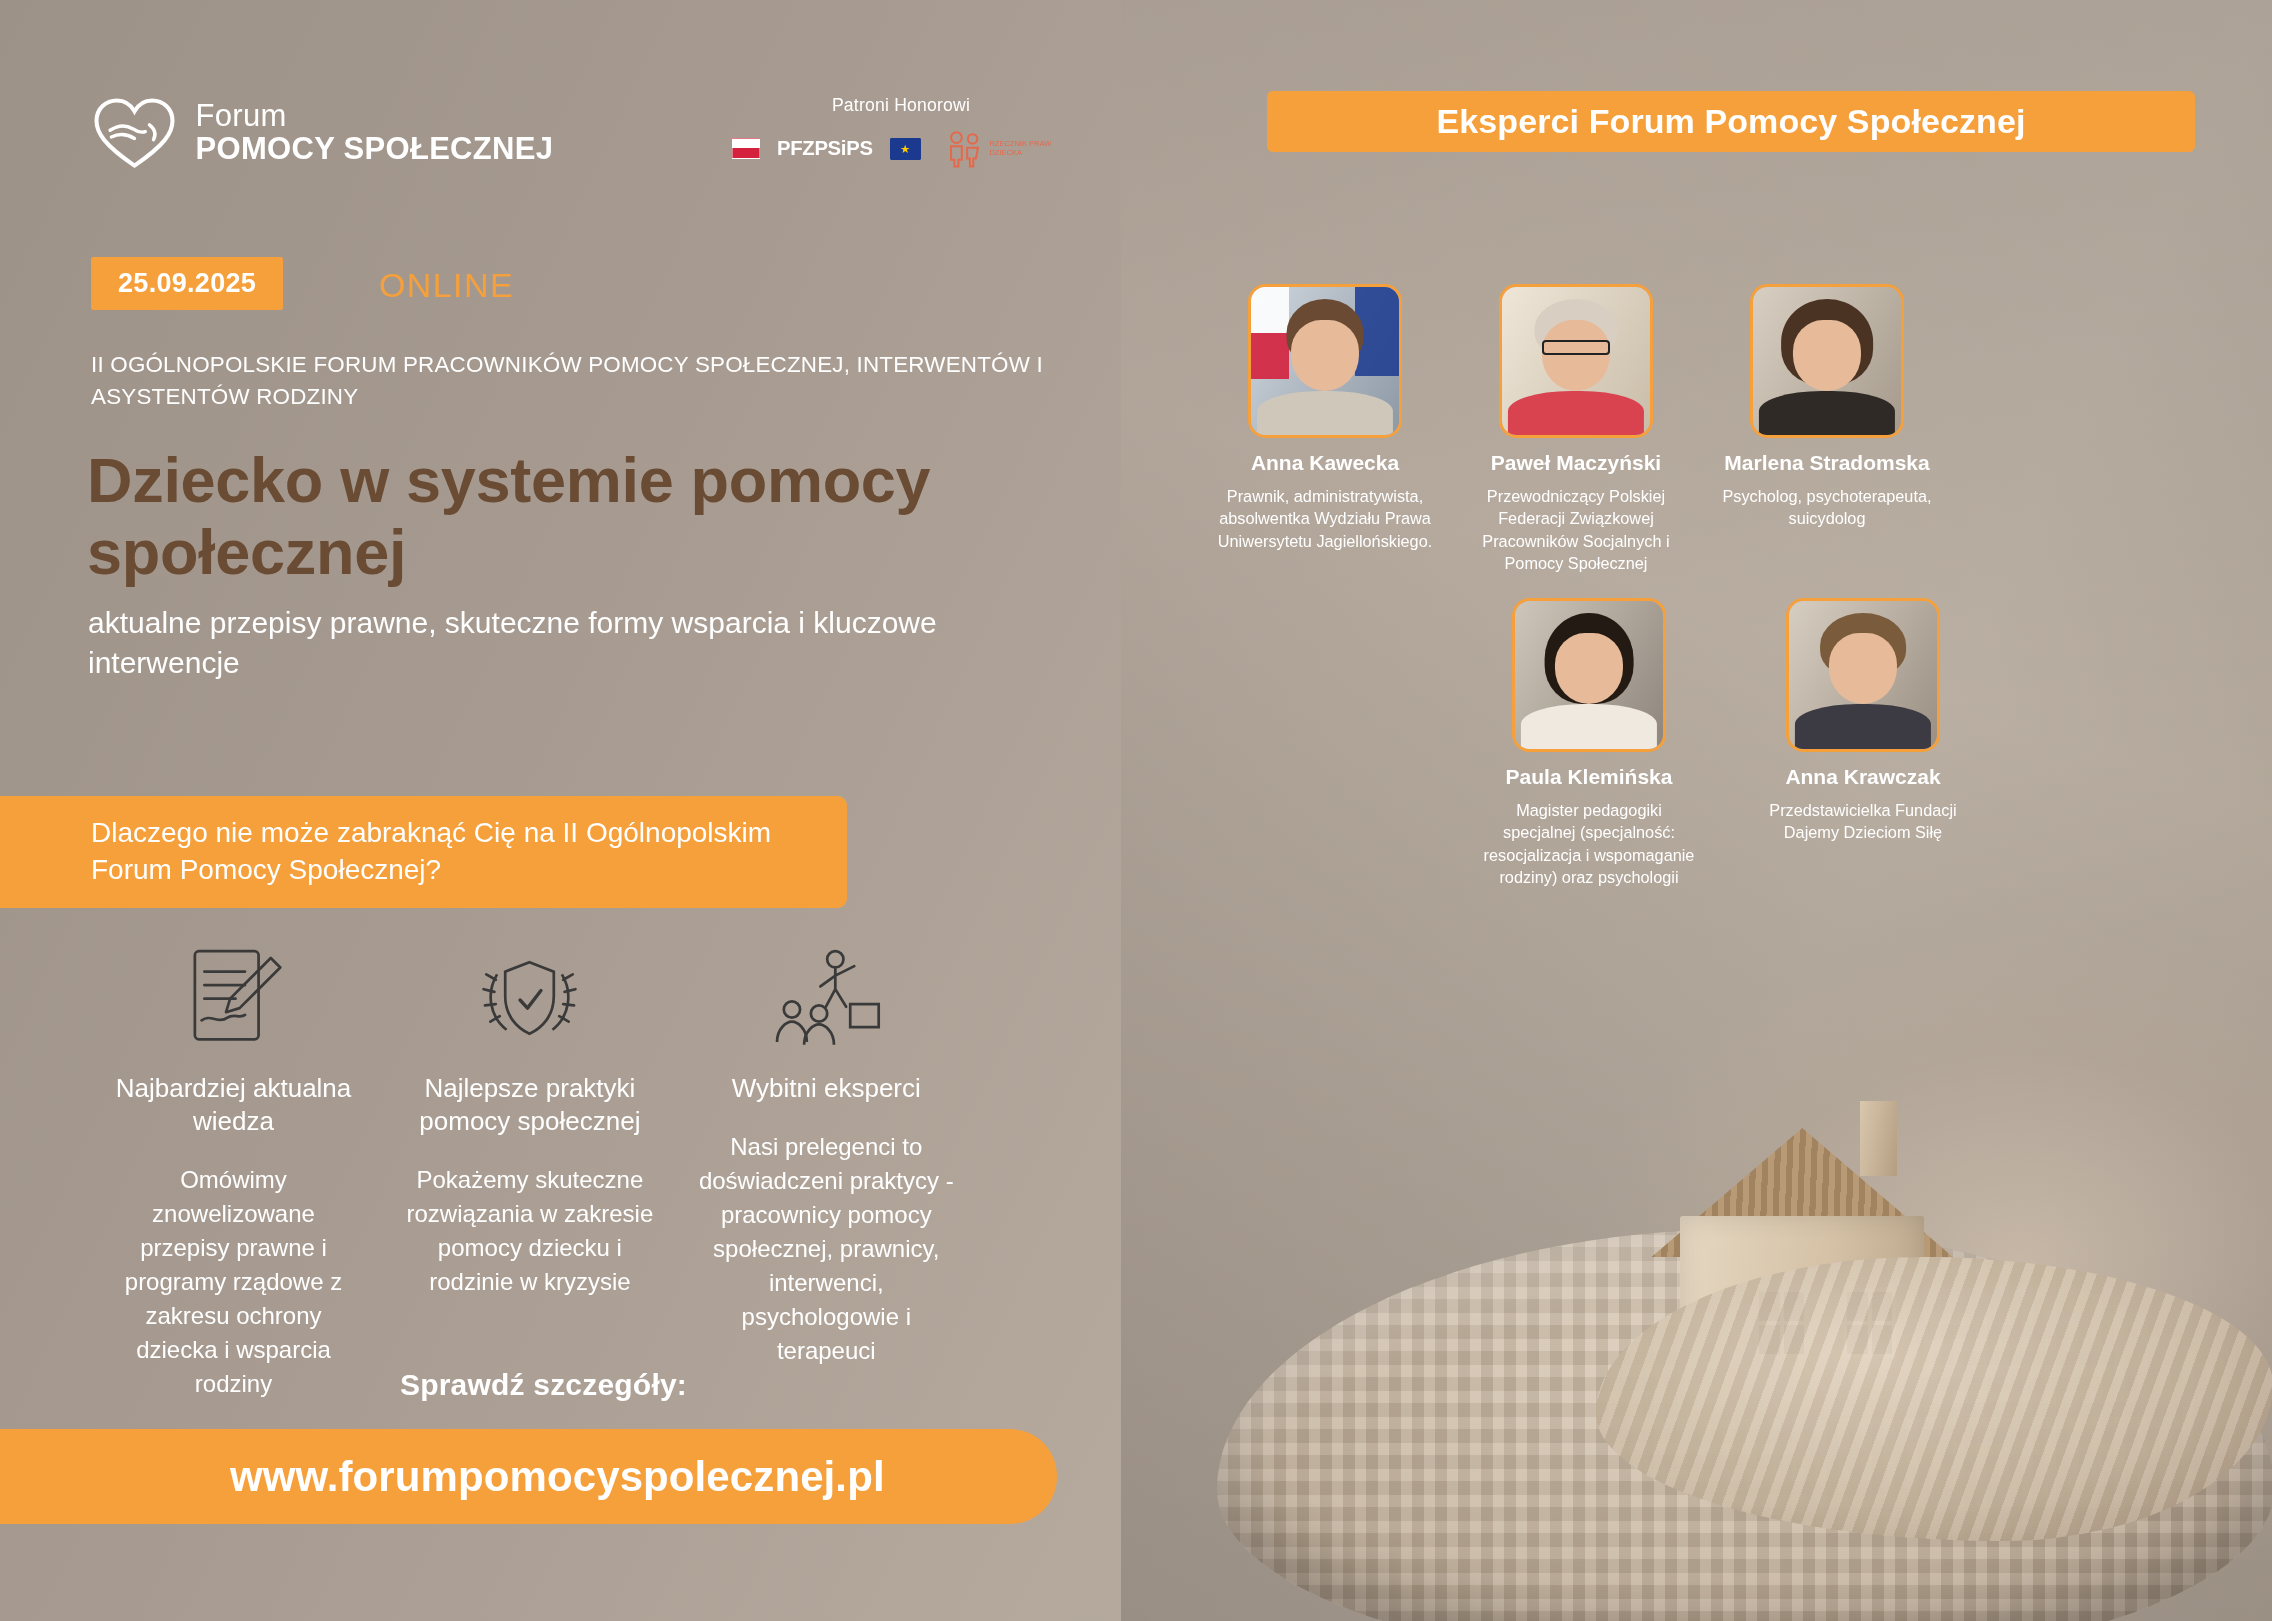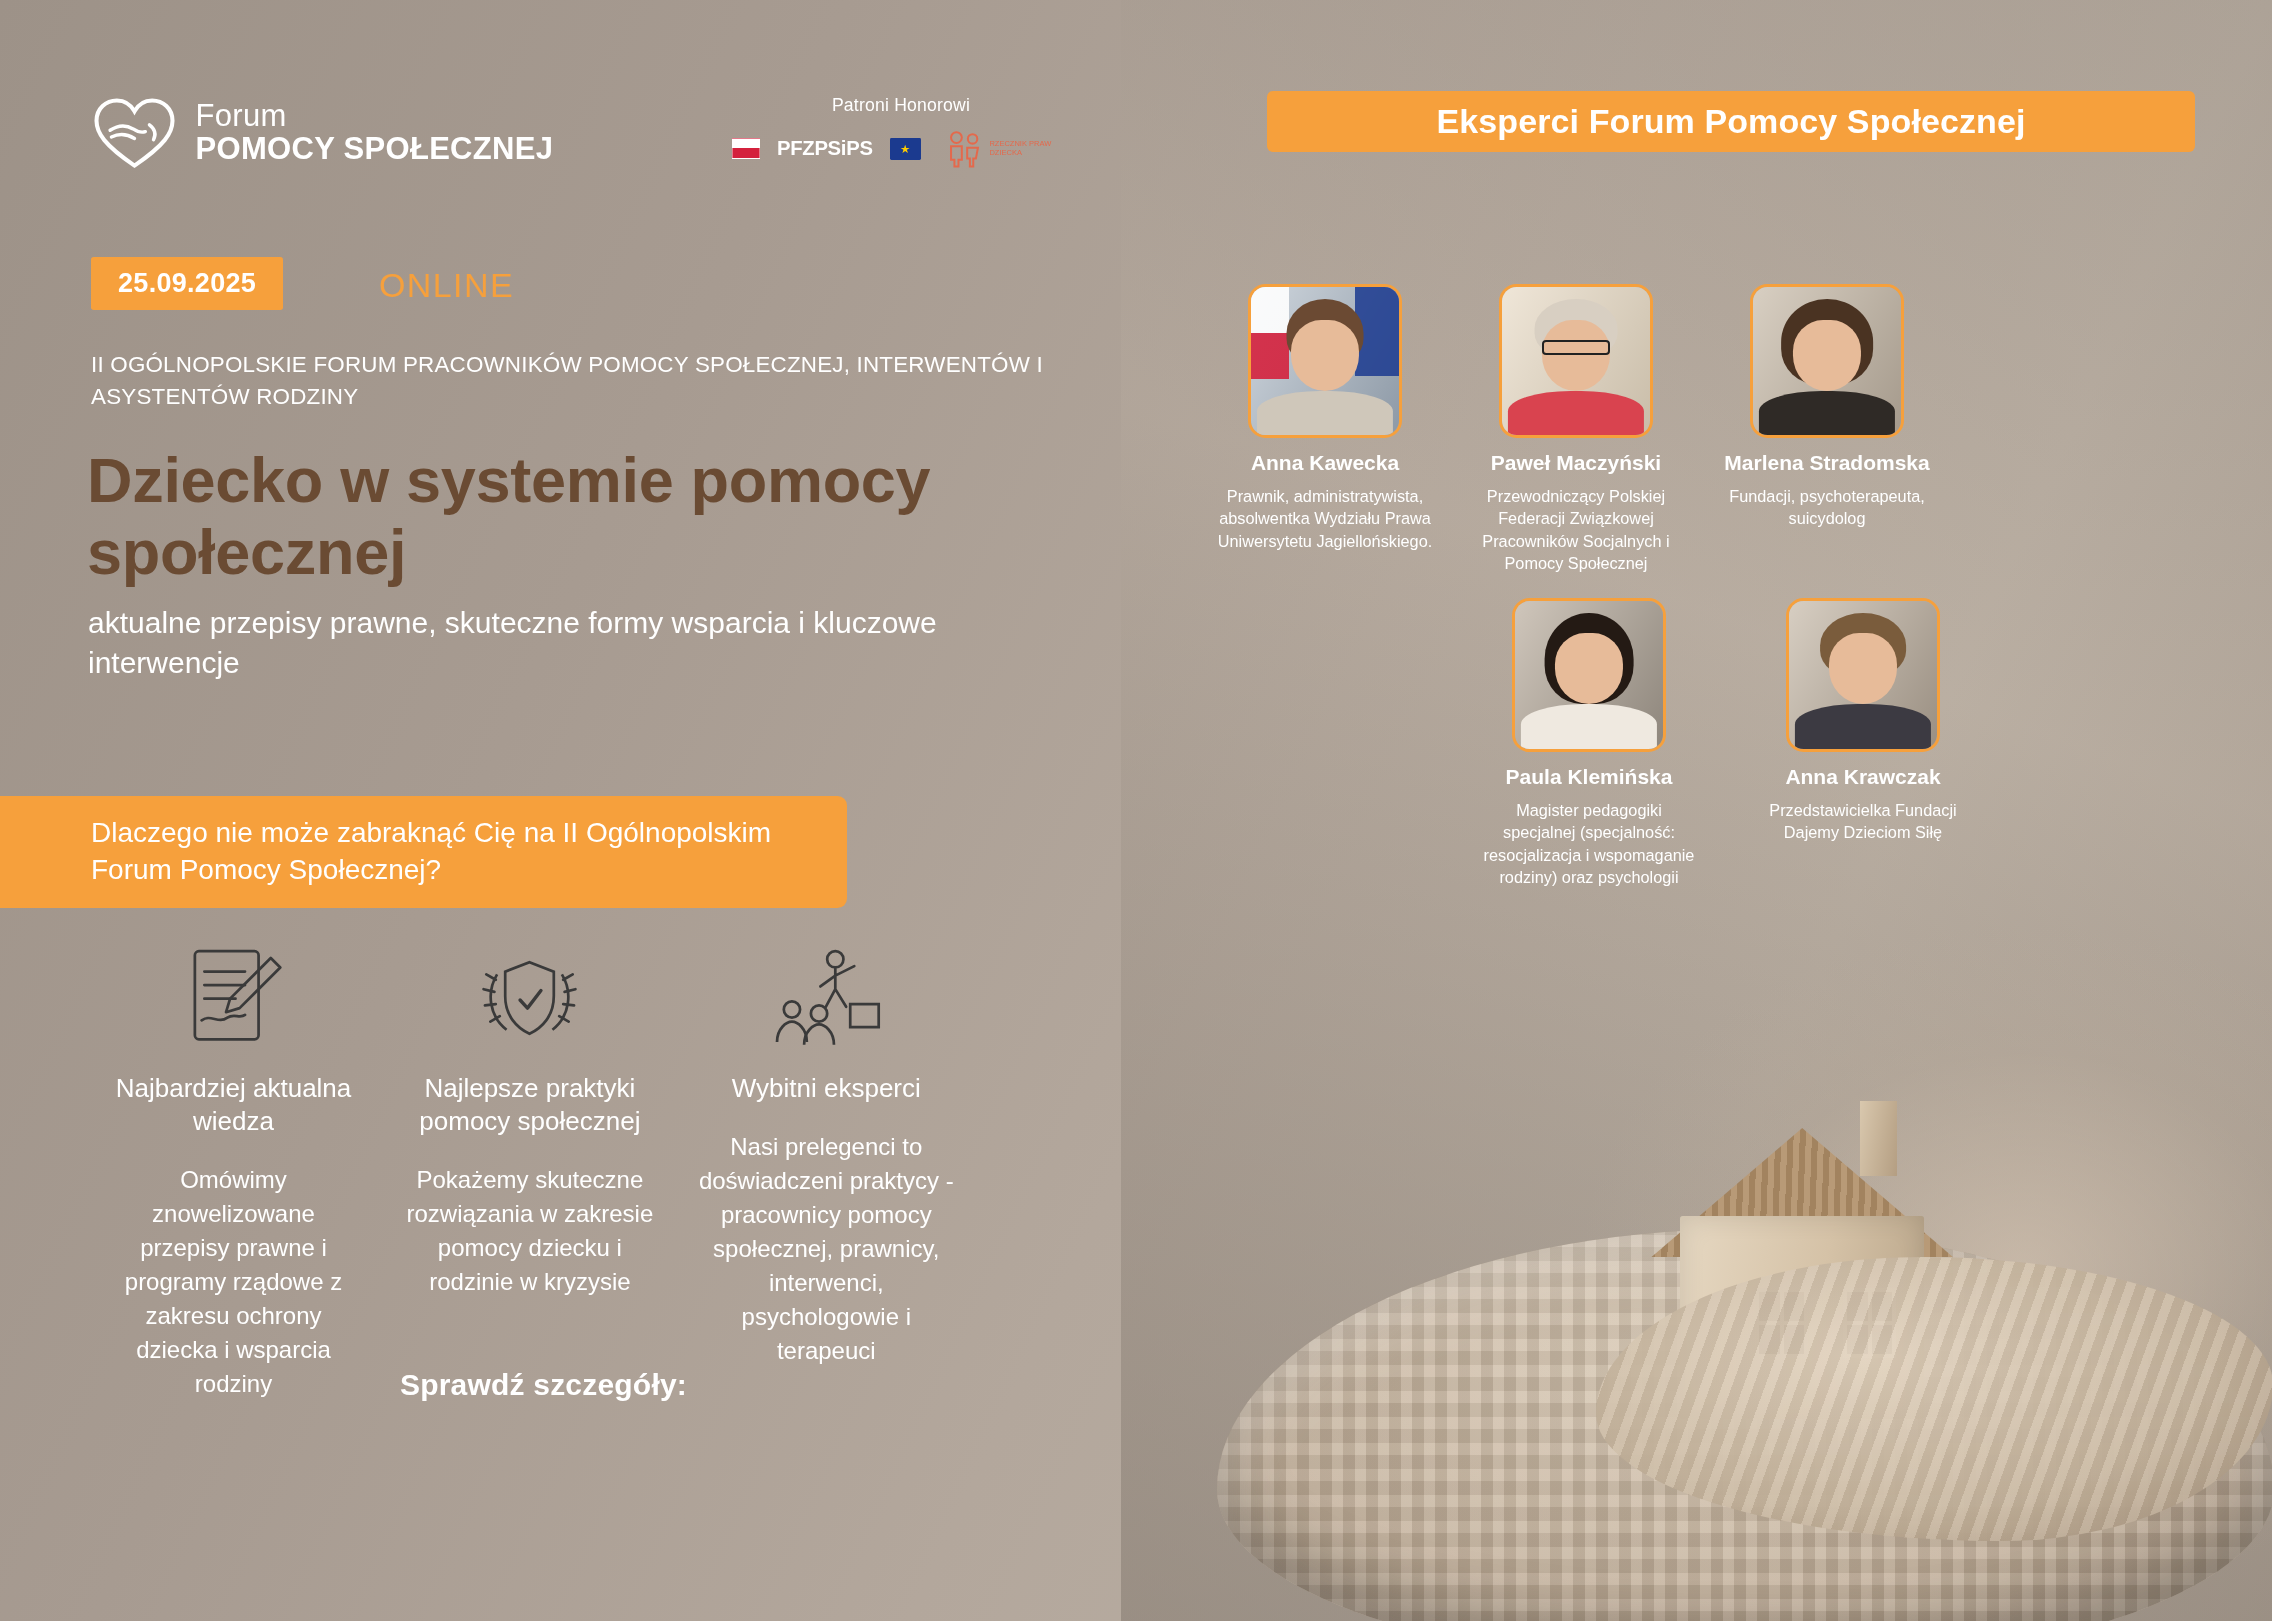--- a/index.html
+++ b/index.html
@@ -271,20 +271,23 @@
             <path d="M62 156 c0 -20 14 -30 22 -30 s22 10 22 30" fill="none" stroke="#3a3a3a" stroke-width="4"></path>
           </svg>
         </div>
         <h3>Wybitni eksperci</h3>
         <p>Nasi prelegenci to doświadczeni praktycy - pracownicy pomocy społecznej, prawnicy, interwenci, psychologowie i terapeuci</p>
       </div>
 
     </div>
 
     <div class="check-details">Sprawdź szczegóły:</div>
+    <div class="url-band">
+      <span>www.forumpomocyspolecznej.pl</span>
+    </div>
 
   </div>
 
   <div class="experts-header">
     <span>Eksperci Forum Pomocy Społecznej</span>
   </div>
 
   <div class="experts-grid">
 
     <div class="erow r1">
@@ -316,21 +319,21 @@
 
 
       <div class="expert">
         <div class="portrait">
           <div class="p-bg" style="background:linear-gradient(120deg,#d8cfc2,#a59a8c);"></div>
           <div class="p-hair" style="width:62%;height:58%;background:#4a3322;"></div>
           <div class="p-face"></div>
           <div class="p-body" style="background:#2f2a26;"></div>
         </div>
         <div class="nm">Marlena Stradomska</div>
-        <div class="rl">Fundacji, psychoterapeuta, suicydolog</div>
+        <div class="rl">Psycholog, psychoterapeuta, suicydolog</div>
       </div>
 
     </div>
 
     <div class="erow r2">
 
       <div class="expert">
         <div class="portrait">
           <div class="p-bg" style="background:linear-gradient(120deg,#cfc6bb,#8e867c);"></div>
           <div class="p-hair" style="width:60%;height:62%;background:#241a14;"></div>

